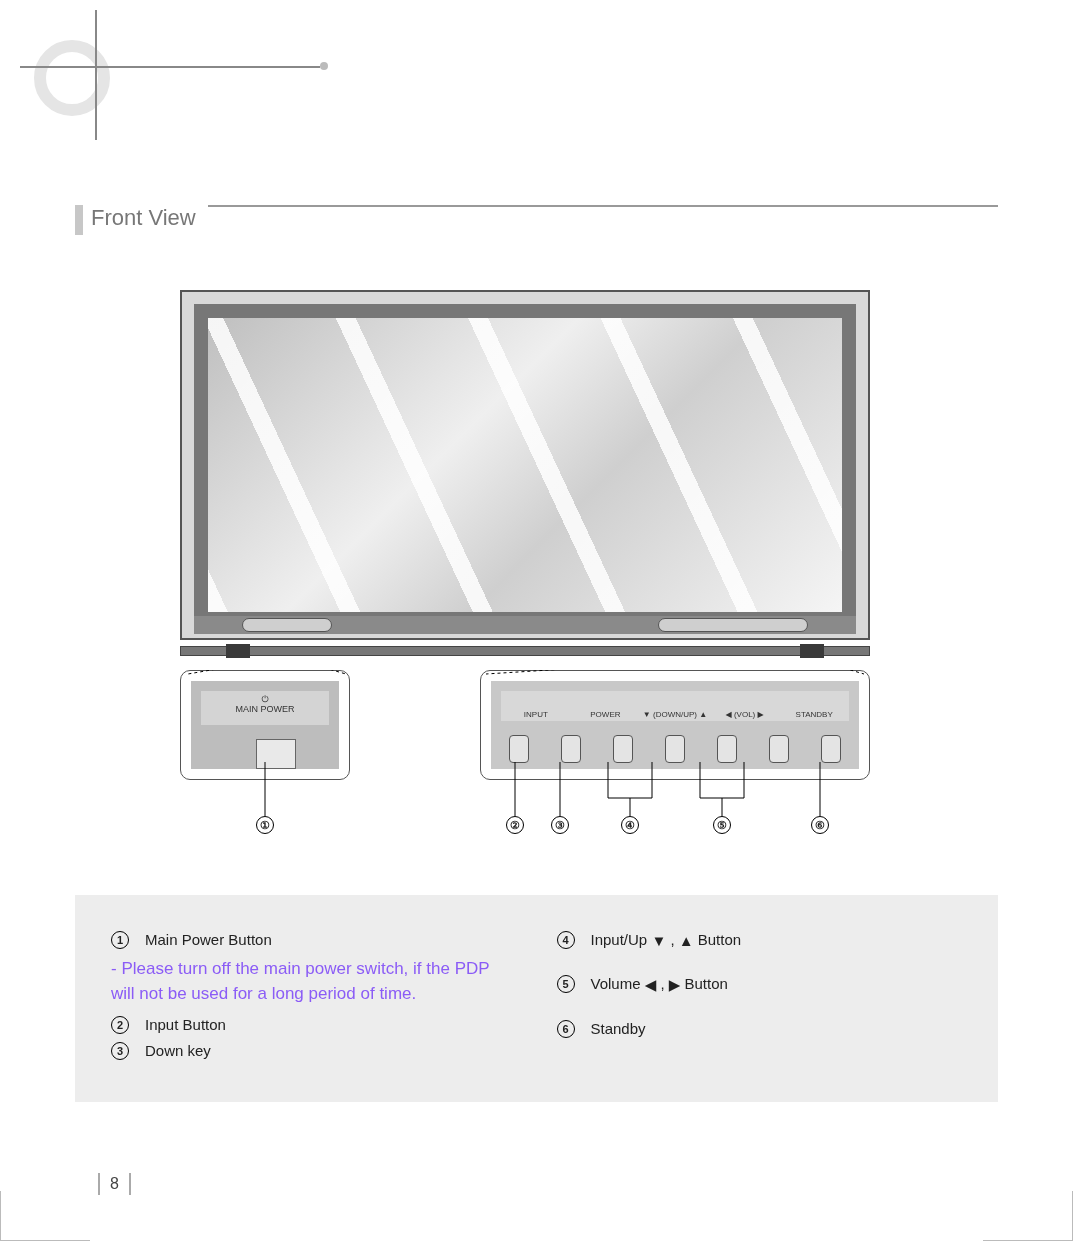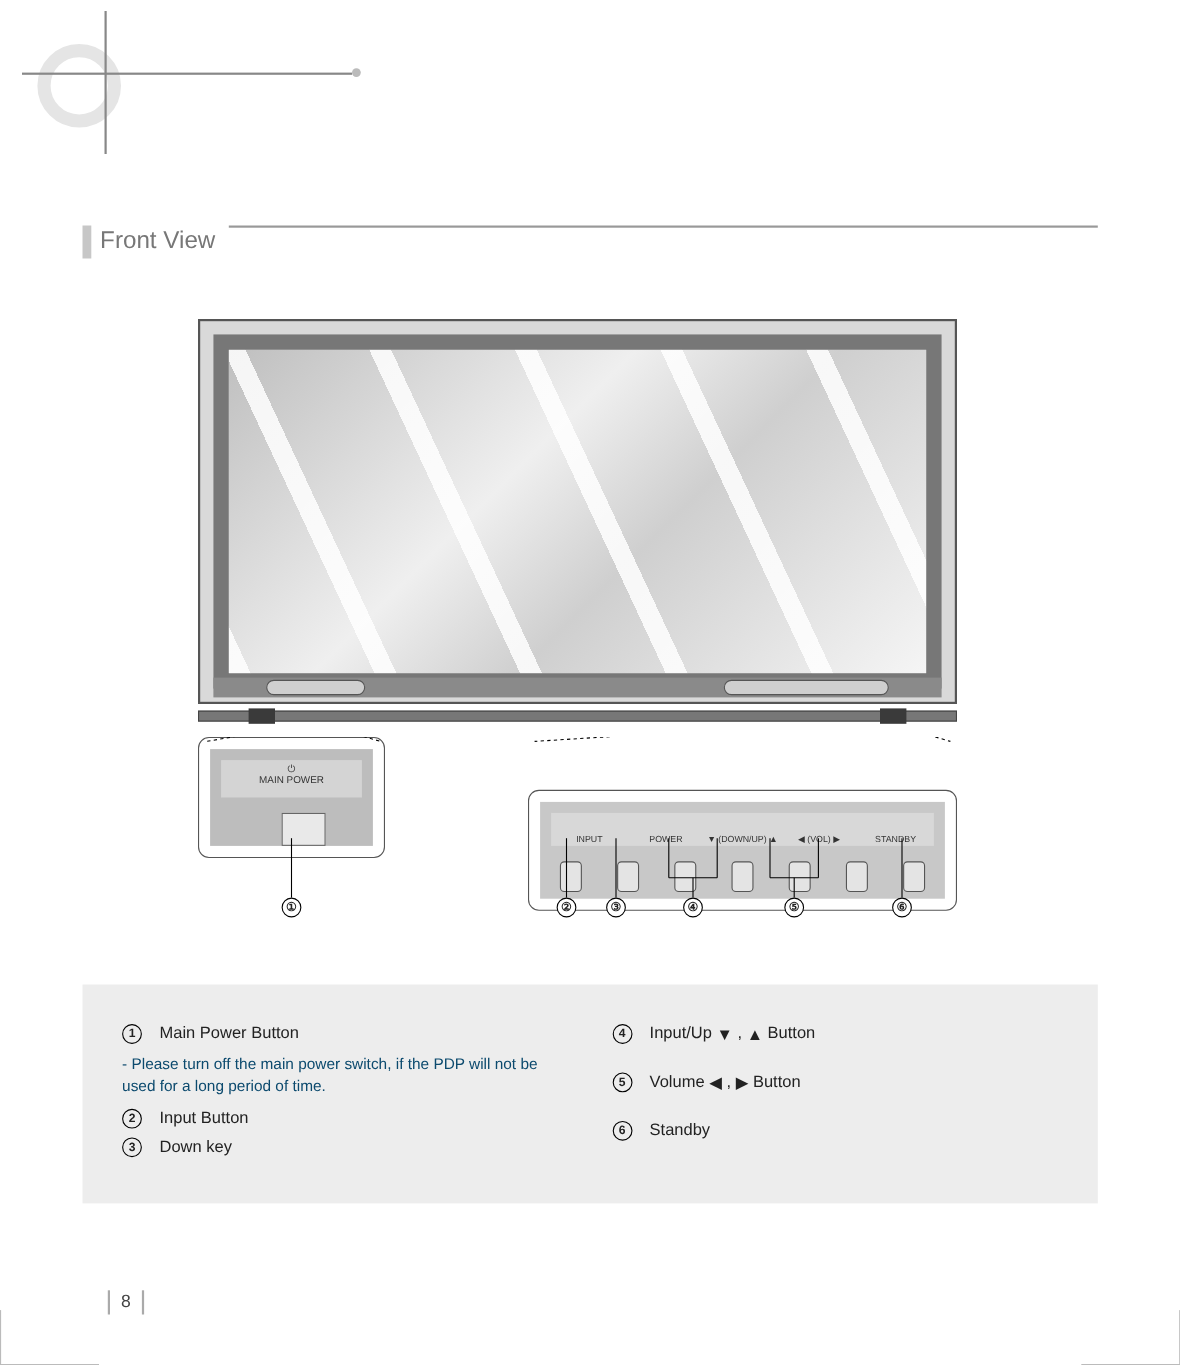--- a/index.html
+++ b/index.html
@@ -40,42 +40,42 @@
   .base .leg.l { left:46px; } .base .leg.r { right:46px; }
 
   
   .panels { position:relative; width:690px; height:160px; margin-top:10px; }
   .panel { position:absolute; background:#fff; border:1px solid #555; border-radius:10px; }
   .panel.left { left:0; top:0; width:170px; height:110px; }
   .panel.left .inner { position:absolute; inset:10px; background:#bdbdbd; }
   .panel.left .cap { position:absolute; left:10px; right:10px; top:10px; height:34px; background:#d4d4d4; text-align:center; font-size:9px; color:#333; line-height:1.1; padding-top:4px; }
   .panel.left .btn { position:absolute; left:65px; top:58px; width:40px; height:30px; background:#e9e9e9; border:1px solid #666; }
 
-  .panel.right { right:0; top:0; width:390px; height:110px;margin-top:48px; }
+  .panel.right { right:0; top:0; width:390px; height:110px; }
   .panel.right .inner { position:absolute; inset:10px; background:#c8c8c8; }
   .panel.right .labelrow { position:absolute; left:10px; right:10px; top:10px; height:30px; background:#d8d8d8; display:flex; align-items:flex-end; justify-content:space-around; font-size:8px; color:#333; padding-bottom:2px; }
   .panel.right .labelrow span { flex:1; text-align:center; }
   .panel.right .ir   { position:absolute; top:12px; left:185px; width:16px; height:16px; border:2px solid #444; border-radius:50%; background:#eee; }
   .panel.right .led  { position:absolute; top:16px; left:220px; width:6px; height:6px; border-radius:50%; background:#666; }
   .panel.right .pwr  { position:absolute; top:12px; right:24px; font-size:10px; color:#444; }
   .panel.right .btnrow { position:absolute; left:18px; right:18px; top:48px; height:40px; display:flex; justify-content:space-between; align-items:center; }
   .panel.right .btnrow .b { width:20px; height:28px; background:#e4e4e4; border:1px solid #555; border-radius:4px; }
 
   
   .leaders { position:absolute; left:0; top:0; width:690px; height:250px; pointer-events:none; }
   .marker-row { position:absolute; left:0; width:690px; top:146px; height:24px; }
   .marker { position:absolute; width:18px; height:18px; border:1.5px solid #000; border-radius:50%; font-size:11px; line-height:16px; text-align:center; font-weight:bold; background:#fff; }
 
   
   .legend { position:absolute; left:75px; right:75px; top:895px; background:#ededed; padding:28px 36px 34px; }
   .legend-cols { display:flex; gap:40px; }
   .legend-col { flex:1; font-size:15px; color:#222; }
   .legend-col .row { display:flex; align-items:flex-start; margin:8px 0; }
   .legend-col .num { width:18px; height:18px; border:1.4px solid #000; border-radius:50%; font-size:11px; line-height:16px; text-align:center; margin-right:16px; flex-shrink:0; font-weight:bold; }
-  .legend-col .note { font-size:14px; color:#0c4a6e; margin:0 0 10px 0; line-height:1.45; }
+  .legend-col .note { font-size:17px; color:#8b5cf6; margin:0 0 10px 0; line-height:1.45; }
   .tri { display:inline-block; vertical-align:-1px; }
 
   
   .footer { position:absolute; left:98px; bottom:46px; display:flex; align-items:center; }
   .footer .tick { width:2px; height:22px; background:#aaa; margin-right:10px; }
   .footer .pg   { font-size:16px; color:#444; }
   .footer .tick2{ width:2px; height:22px; background:#aaa; margin-left:10px; }
 
   .crop { position:absolute; width:90px; height:50px; border:1px solid #bbb; }
   .crop.bl { left:0;  bottom:0; border-right:none; border-top:none; }

